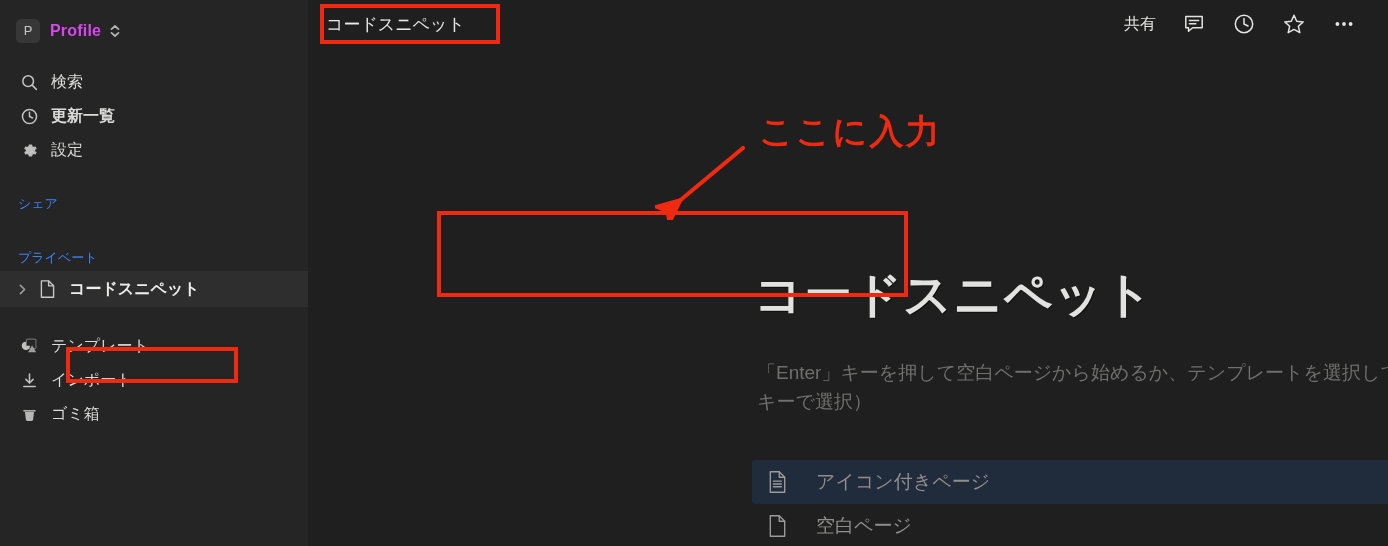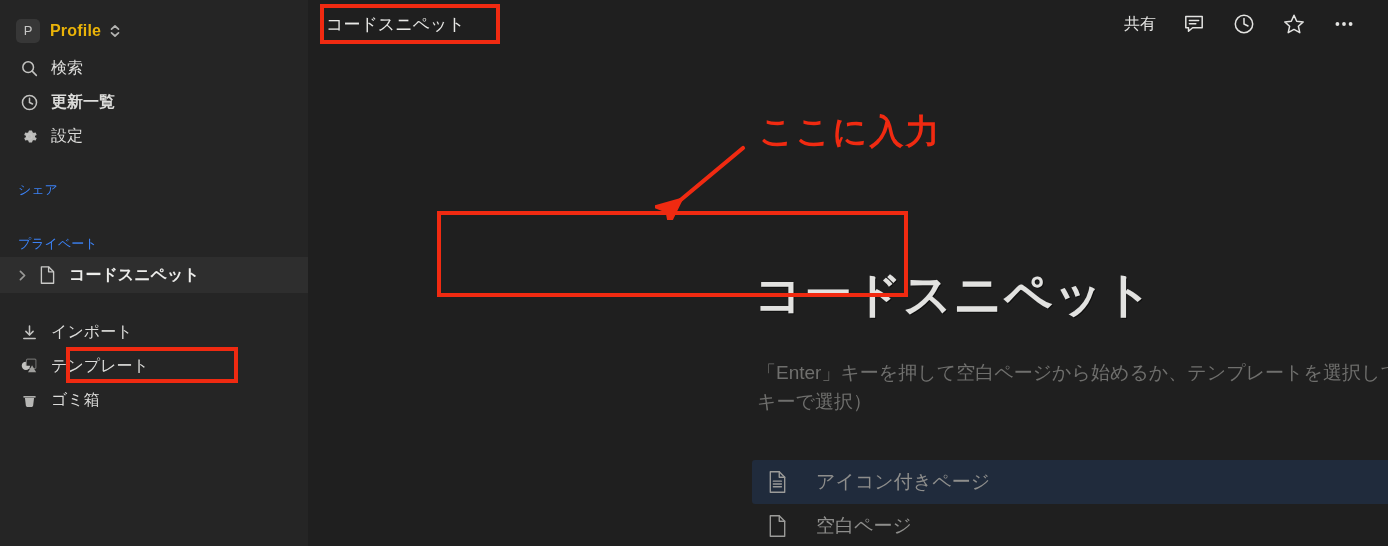--- a/index.html
+++ b/index.html
@@ -24,26 +24,26 @@
     height: 40px; margin: 3px 8px 0 8px; padding: 0 8px;
     border-radius: 4px; cursor: pointer;
   }
   .profile-avatar {
     width: 24px; height: 24px; border-radius: 5px;
     background: #373737; color: #c6c6c5;
     font-size: 13px; line-height: 24px; text-align: center;
     flex: 0 0 24px; font-weight: 400;
   }
   .profile-name {
-    margin-left: 10px; color: #eab308;
+    margin-left: 10px; color: #d946ef;
     font-size: 16px; font-weight: 700; letter-spacing: .2px;
   }
   .profile-chevrons { margin-left: 7px; color: #b4b4b2; display:flex; }
 
-  .nav-list { }
+  .nav-list { margin-top: 14px; }
   .nav-item {
     display: flex; align-items: center;
     height: 34px; margin: 0 8px; padding: 0 10px;
     border-radius: 4px; cursor: pointer;
   }
   .nav-item .ico {
     width: 22px; flex: 0 0 22px; display: flex;
     align-items: center; justify-content: center; color: #c3c3c1;
   }
   .nav-item .lbl {
@@ -210,38 +210,38 @@
             <path d="M9.6 1.8 v5 h5"></path>
         </svg>
       </span>
       <span class="lbl">コードスニペット</span>
     </div>
 
     <div class="bottom-list">
 
       <div class="nav-item">
         <span class="ico">
+          <svg width="20" height="20" viewBox="0 0 22 22" fill="none">
+            <rect x="8.2" y="3.4" width="10.4" height="10.4" rx="1.1" stroke="#a7a7a5" stroke-width="1.2" opacity=".55"></rect>
+            <path d="M7.6 6.2 a4.6 4.6 0 1 0 4.6 4.6 h-4.6 z" fill="#c2c2c0"></path>
+            <path d="M14.4 10.2 L18.9 18 L9.9 18 Z" fill="#9e9e9c"></path>
+          </svg>
+        </span>
+        <span class="lbl">テンプレート</span>
+      </div>
+
+      <div class="nav-item">
+        <span class="ico">
           <svg width="19" height="19" viewBox="0 0 20 20" fill="none" stroke="currentColor" stroke-width="1.6" stroke-linecap="round" stroke-linejoin="round">
             <path d="M10 3.2 L10 12.4"></path>
               <path d="M6.2 8.8 L10 12.6 L13.8 8.8"></path>
               <path d="M4 16.2 L16 16.2"></path>
           </svg>
         </span>
         <span class="lbl">インポート</span>
-      </div>
-
-      <div class="nav-item">
-        <span class="ico">
-          <svg width="20" height="20" viewBox="0 0 22 22" fill="none">
-            <rect x="8.2" y="3.4" width="10.4" height="10.4" rx="1.1" stroke="#a7a7a5" stroke-width="1.2" opacity=".55"></rect>
-            <path d="M7.6 6.2 a4.6 4.6 0 1 0 4.6 4.6 h-4.6 z" fill="#c2c2c0"></path>
-            <path d="M14.4 10.2 L18.9 18 L9.9 18 Z" fill="#9e9e9c"></path>
-          </svg>
-        </span>
-        <span class="lbl">テンプレート</span>
       </div>
 
       <div class="nav-item">
         <span class="ico">
           <svg width="19" height="19" viewBox="0 0 20 20" fill="currentColor">
             <path d="M3.6 5.4 h12.8 v1.5 h-12.8 z"></path>
             <path d="M5.2 7.4 h9.6 l-1 8.2 a1.4 1.4 0 0 1-1.4 1.2 h-4.8 a1.4 1.4 0 0 1-1.4-1.2 z" opacity=".92"></path>
           </svg>
         </span>
         <span class="lbl">ゴミ箱</span>

